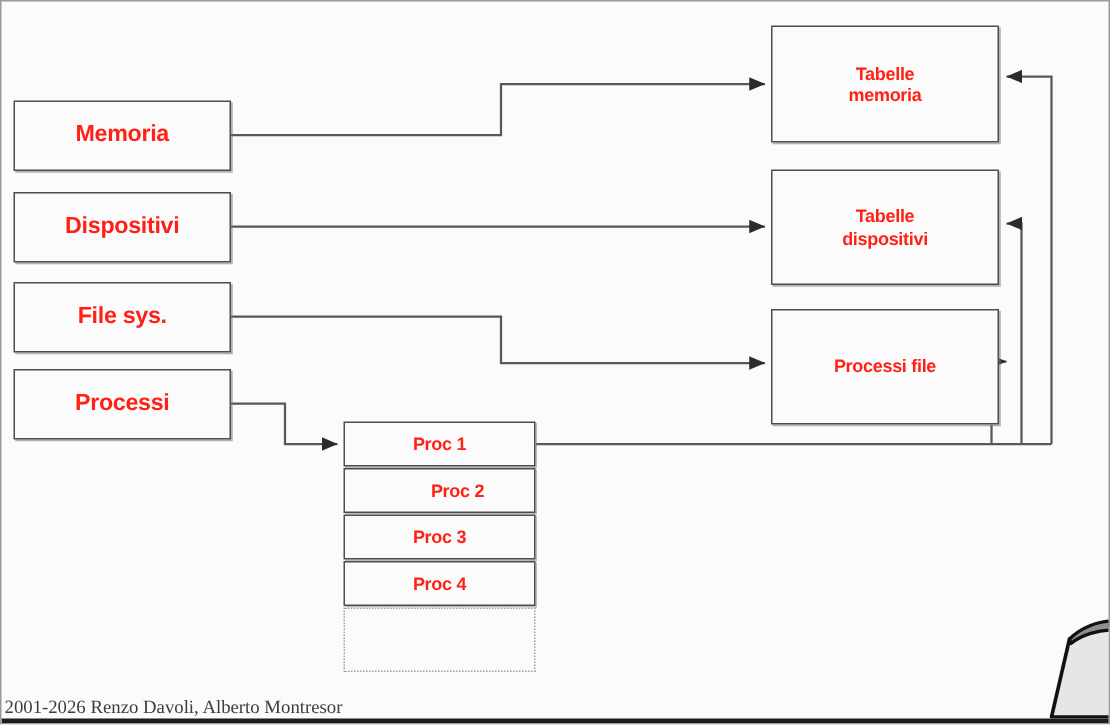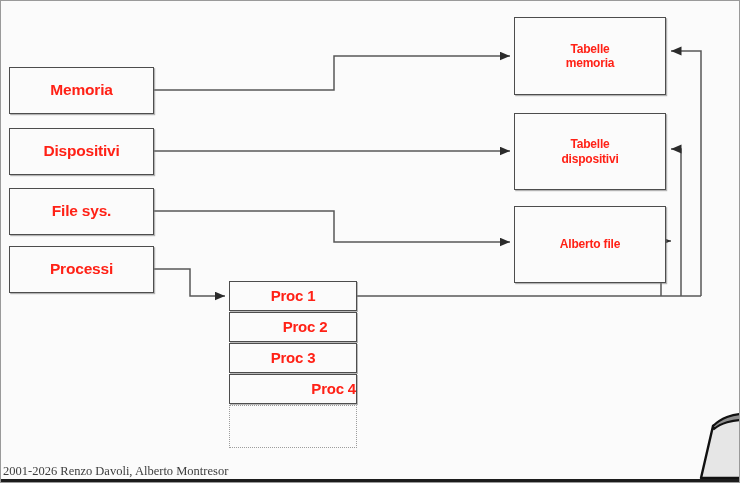--- a/index.html
+++ b/index.html
@@ -47,21 +47,21 @@
   }
   .table-node {
     width: 152px;
     left: 513px;
     font-size: 12px;
   }
   .proc-node {
     width: 128px;
     height: 30px;
     left: 228px;
-    font-size: 15px;
+    font-size: 12px;
     box-shadow: 1px 1px 0 rgba(120,120,120,0.5);
   }
   .proc-gap {
     position: absolute;
     left: 228px;
     width: 128px;
     box-sizing: border-box;
     background: #fbfbfb;
     border: 1.4px dotted #9d9d9d;
     z-index: 3;
@@ -145,33 +145,33 @@
       <span>memoria</span>
     </span>
   </div>
   <div class="node table-node" style="top:112px;height:77px;">
     <span>
       <span>Tabelle</span><br>
       <span>dispositivi</span>
     </span>
   </div>
   <div class="node table-node" style="top:205px;height:77px;">
-    <span>Alberto file</span>
+    <span>Processi file</span>
   </div>
 
   <div class="node proc-node" style="top:280px;">
     <span>Proc 1</span>
   </div>
   <div class="node proc-node" style="top:311px;padding-left:24px;">
     <span>Proc 2</span>
   </div>
   <div class="node proc-node" style="top:342px;">
     <span>Proc 3</span>
   </div>
-  <div class="node proc-node" style="top:373px;justify-content:flex-end;">
+  <div class="node proc-node" style="top:373px;">
     <span>Proc 4</span>
   </div>
   <div class="proc-gap" style="top:404px;height:43px;"></div>
 
   <svg id="page-curl" viewBox="0 0 92 85" xmlns="http://www.w3.org/2000/svg">
     <path d="M52,84 L64,32 L92,22 L92,84 Z" fill="#e6e6e6" stroke="#111111" stroke-width="2.4" stroke-linejoin="round"></path>
     <path d="M64,32 C72,24 84,20 92,20 L92,26 C84,26 72,29 65,35 Z" fill="#8f8f8f" stroke="#111111" stroke-width="2.2" stroke-linejoin="round"></path>
   </svg>
 
   <div id="footer">2001-2026 Renzo Davoli, Alberto Montresor</div>

